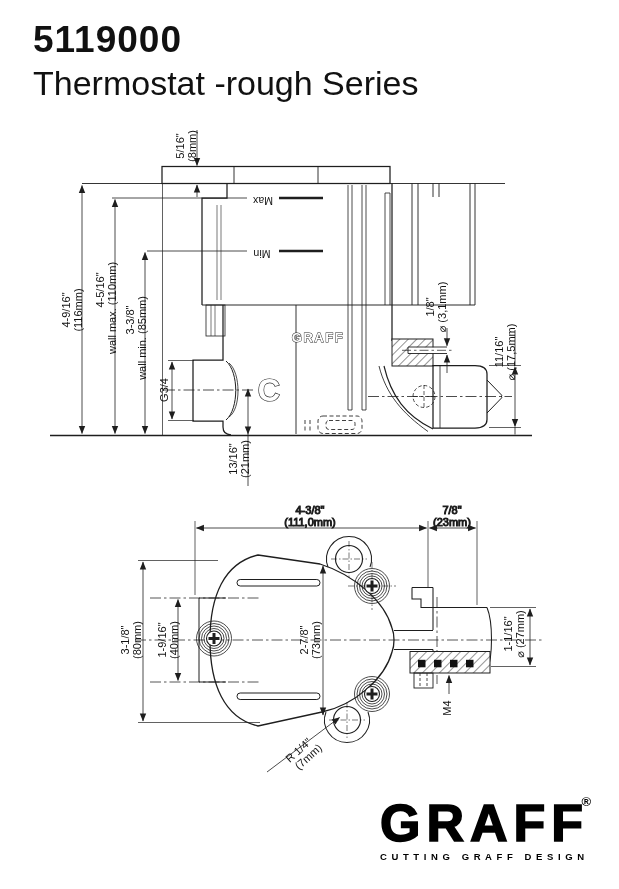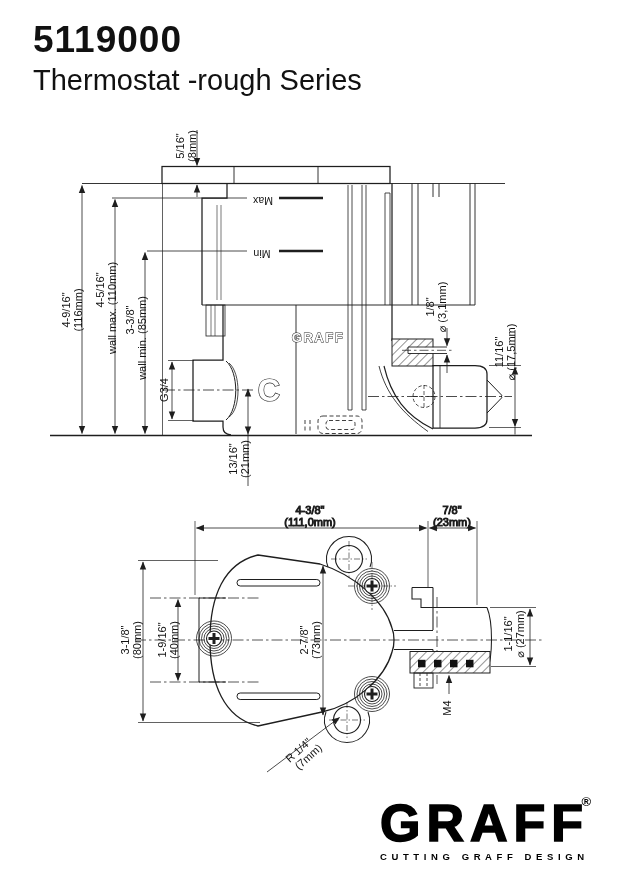--- a/index.html
+++ b/index.html
@@ -1,20 +1,20 @@
 <!DOCTYPE html>
 <html><head>
 <meta charset="utf-8">
 <style>
   html,body{margin:0;padding:0;background:#fff;}
   .sheet{position:relative;width:619px;height:889px;background:#fff;overflow:hidden;
          font-family:"Liberation Sans",sans-serif;color:#111;}
   .header{position:absolute;left:33px;top:20px;}
   .model{font-size:37px;font-weight:bold;letter-spacing:1px;line-height:1.1;}
-  .series{font-size:29px;font-weight:normal;letter-spacing:0px;margin-top:3px;}
+  .series{font-size:34px;font-weight:normal;letter-spacing:0px;margin-top:3px;}
   svg.drawing{position:absolute;left:0;top:0;}
   svg text{font-family:"Liberation Sans",sans-serif;fill:#111;}
   .dimtxt{font-size:11px;}
   .dimtxt-s{font-size:10.5px;}
   .emboss{font-size:13px;font-weight:bold;letter-spacing:1.5px;fill:#fff;stroke:#222;stroke-width:0.9px;paint-order:stroke;}
   .cmark{font-size:31px;font-weight:bold;fill:#fff;stroke:#222;stroke-width:1.2px;paint-order:stroke;}
   .logo{position:absolute;left:380px;top:797px;width:215px;}
   .logo-word{font-size:52px;font-weight:bold;letter-spacing:6px;line-height:1.0;color:#000;
              -webkit-text-stroke:1.6px #000;position:relative;display:inline-block;}
   .logo-reg{position:absolute;top:-2px;right:-8px;font-size:13px;-webkit-text-stroke:0;font-weight:bold;}

